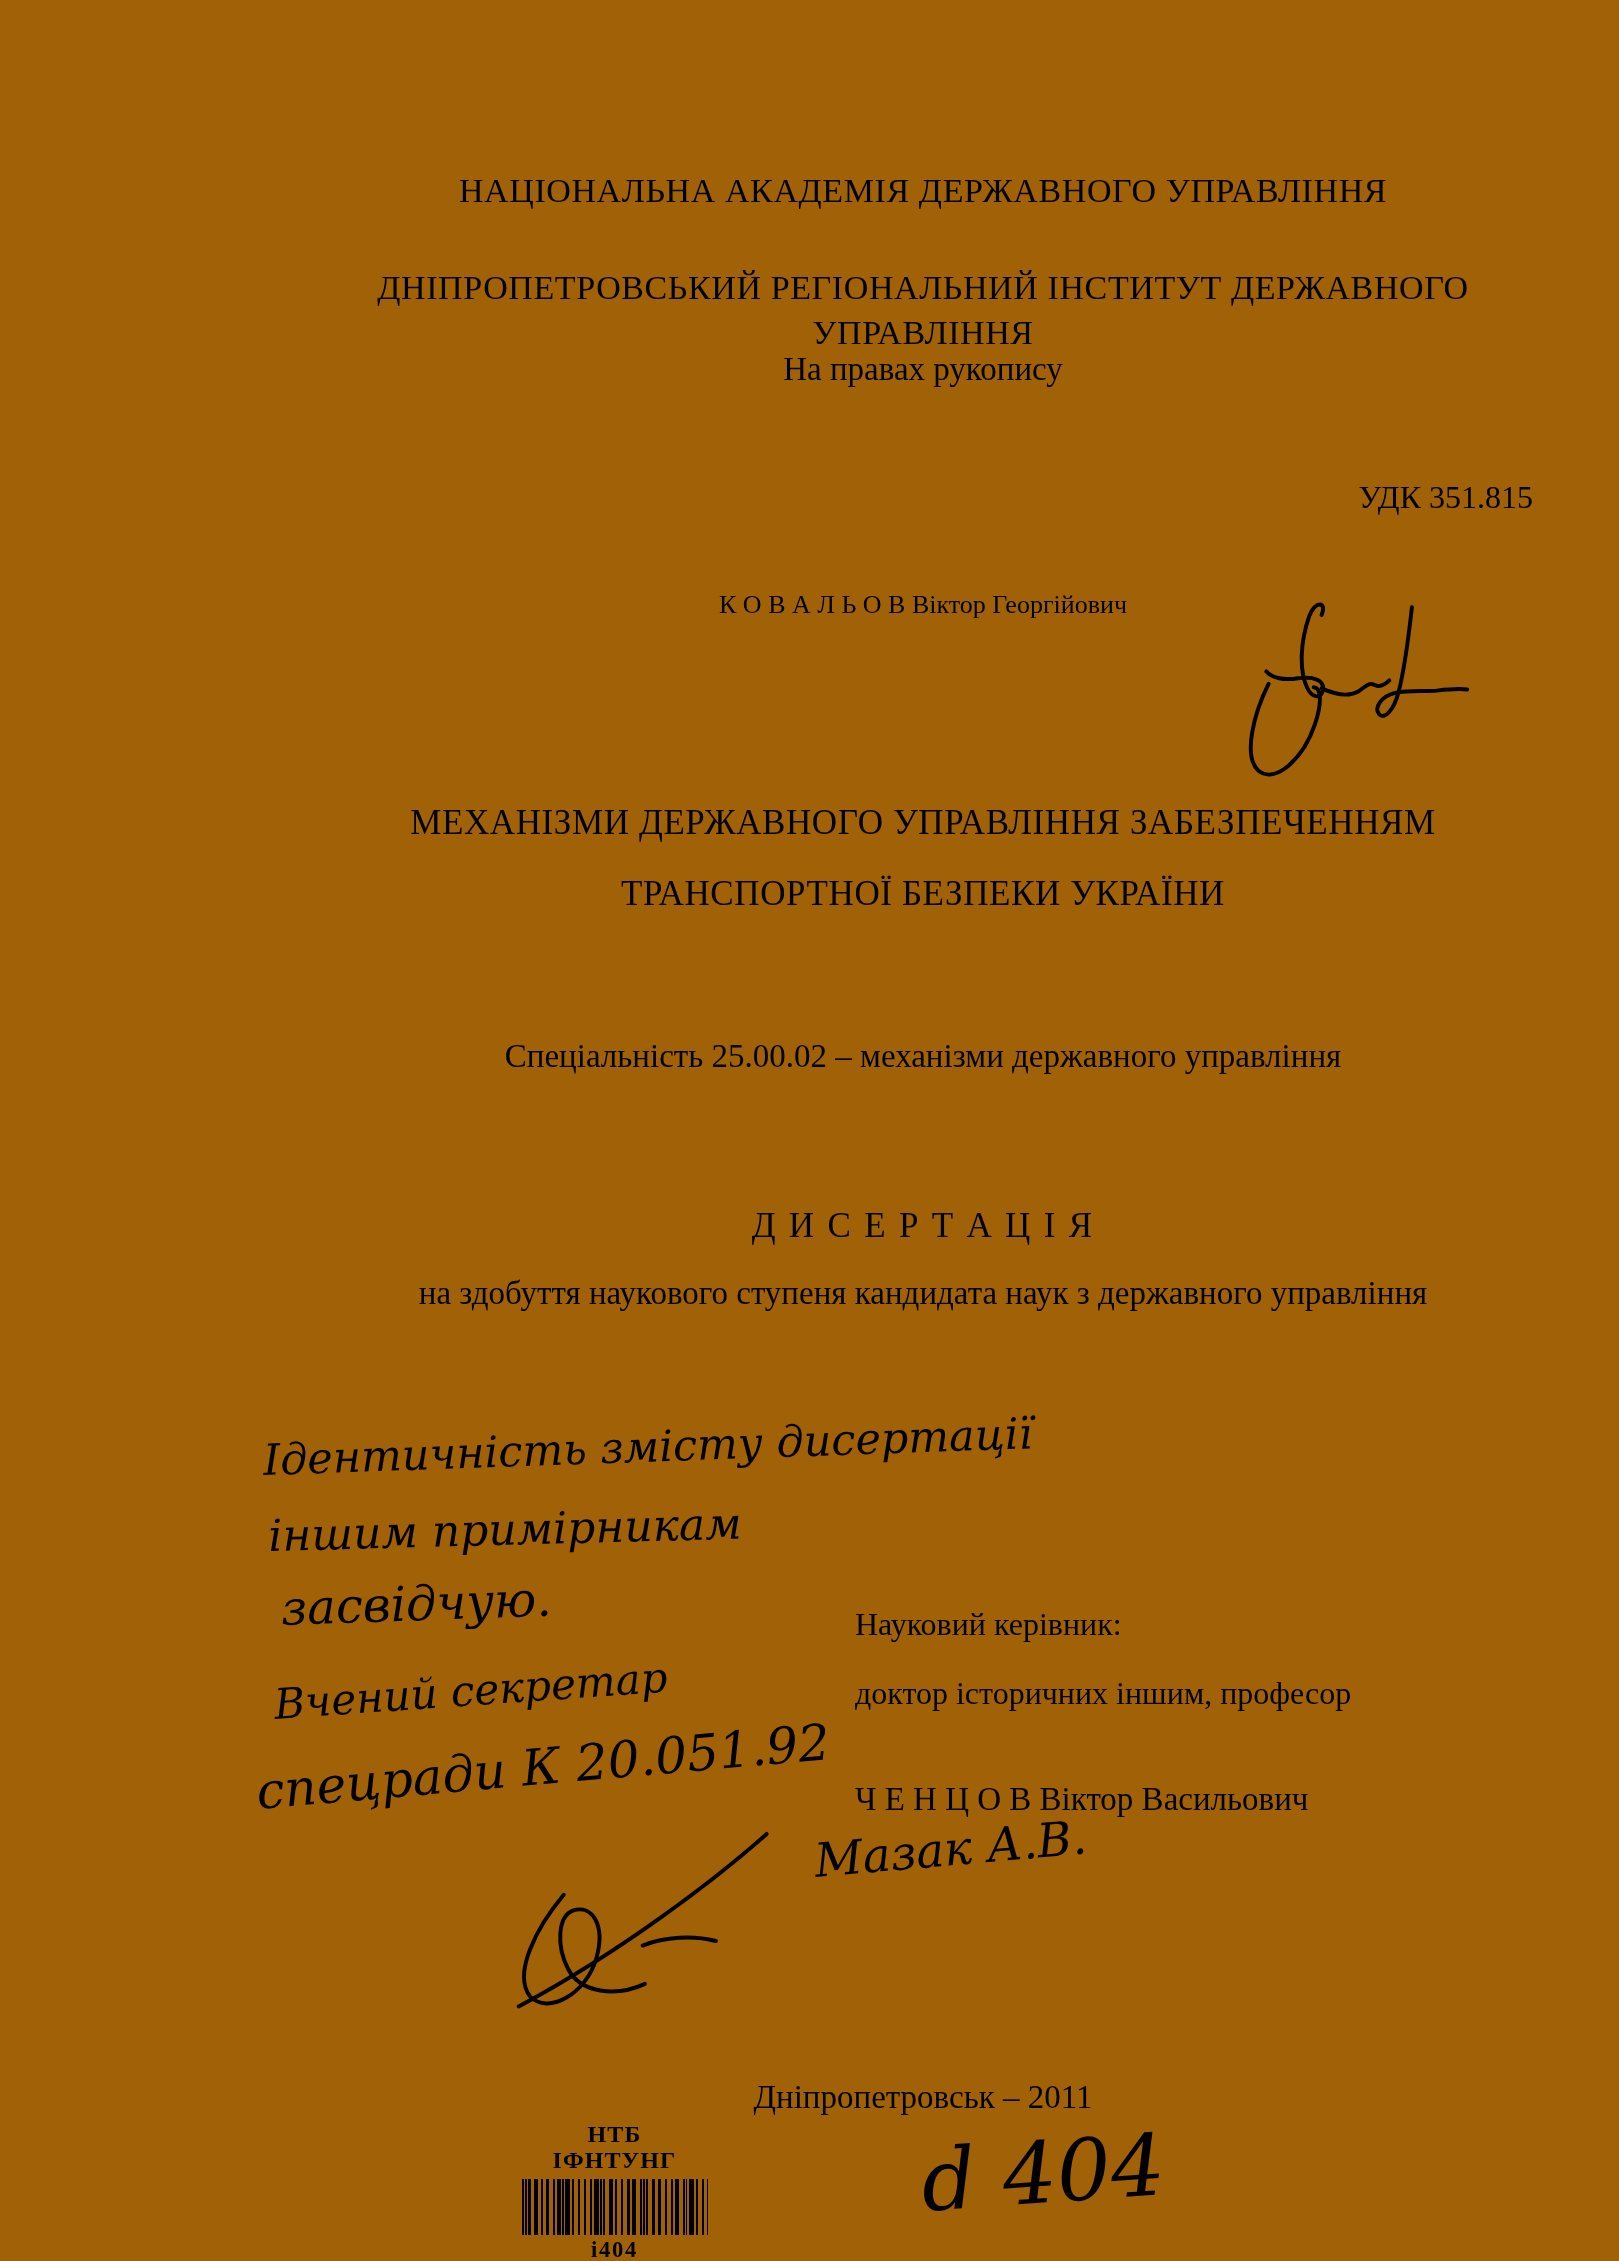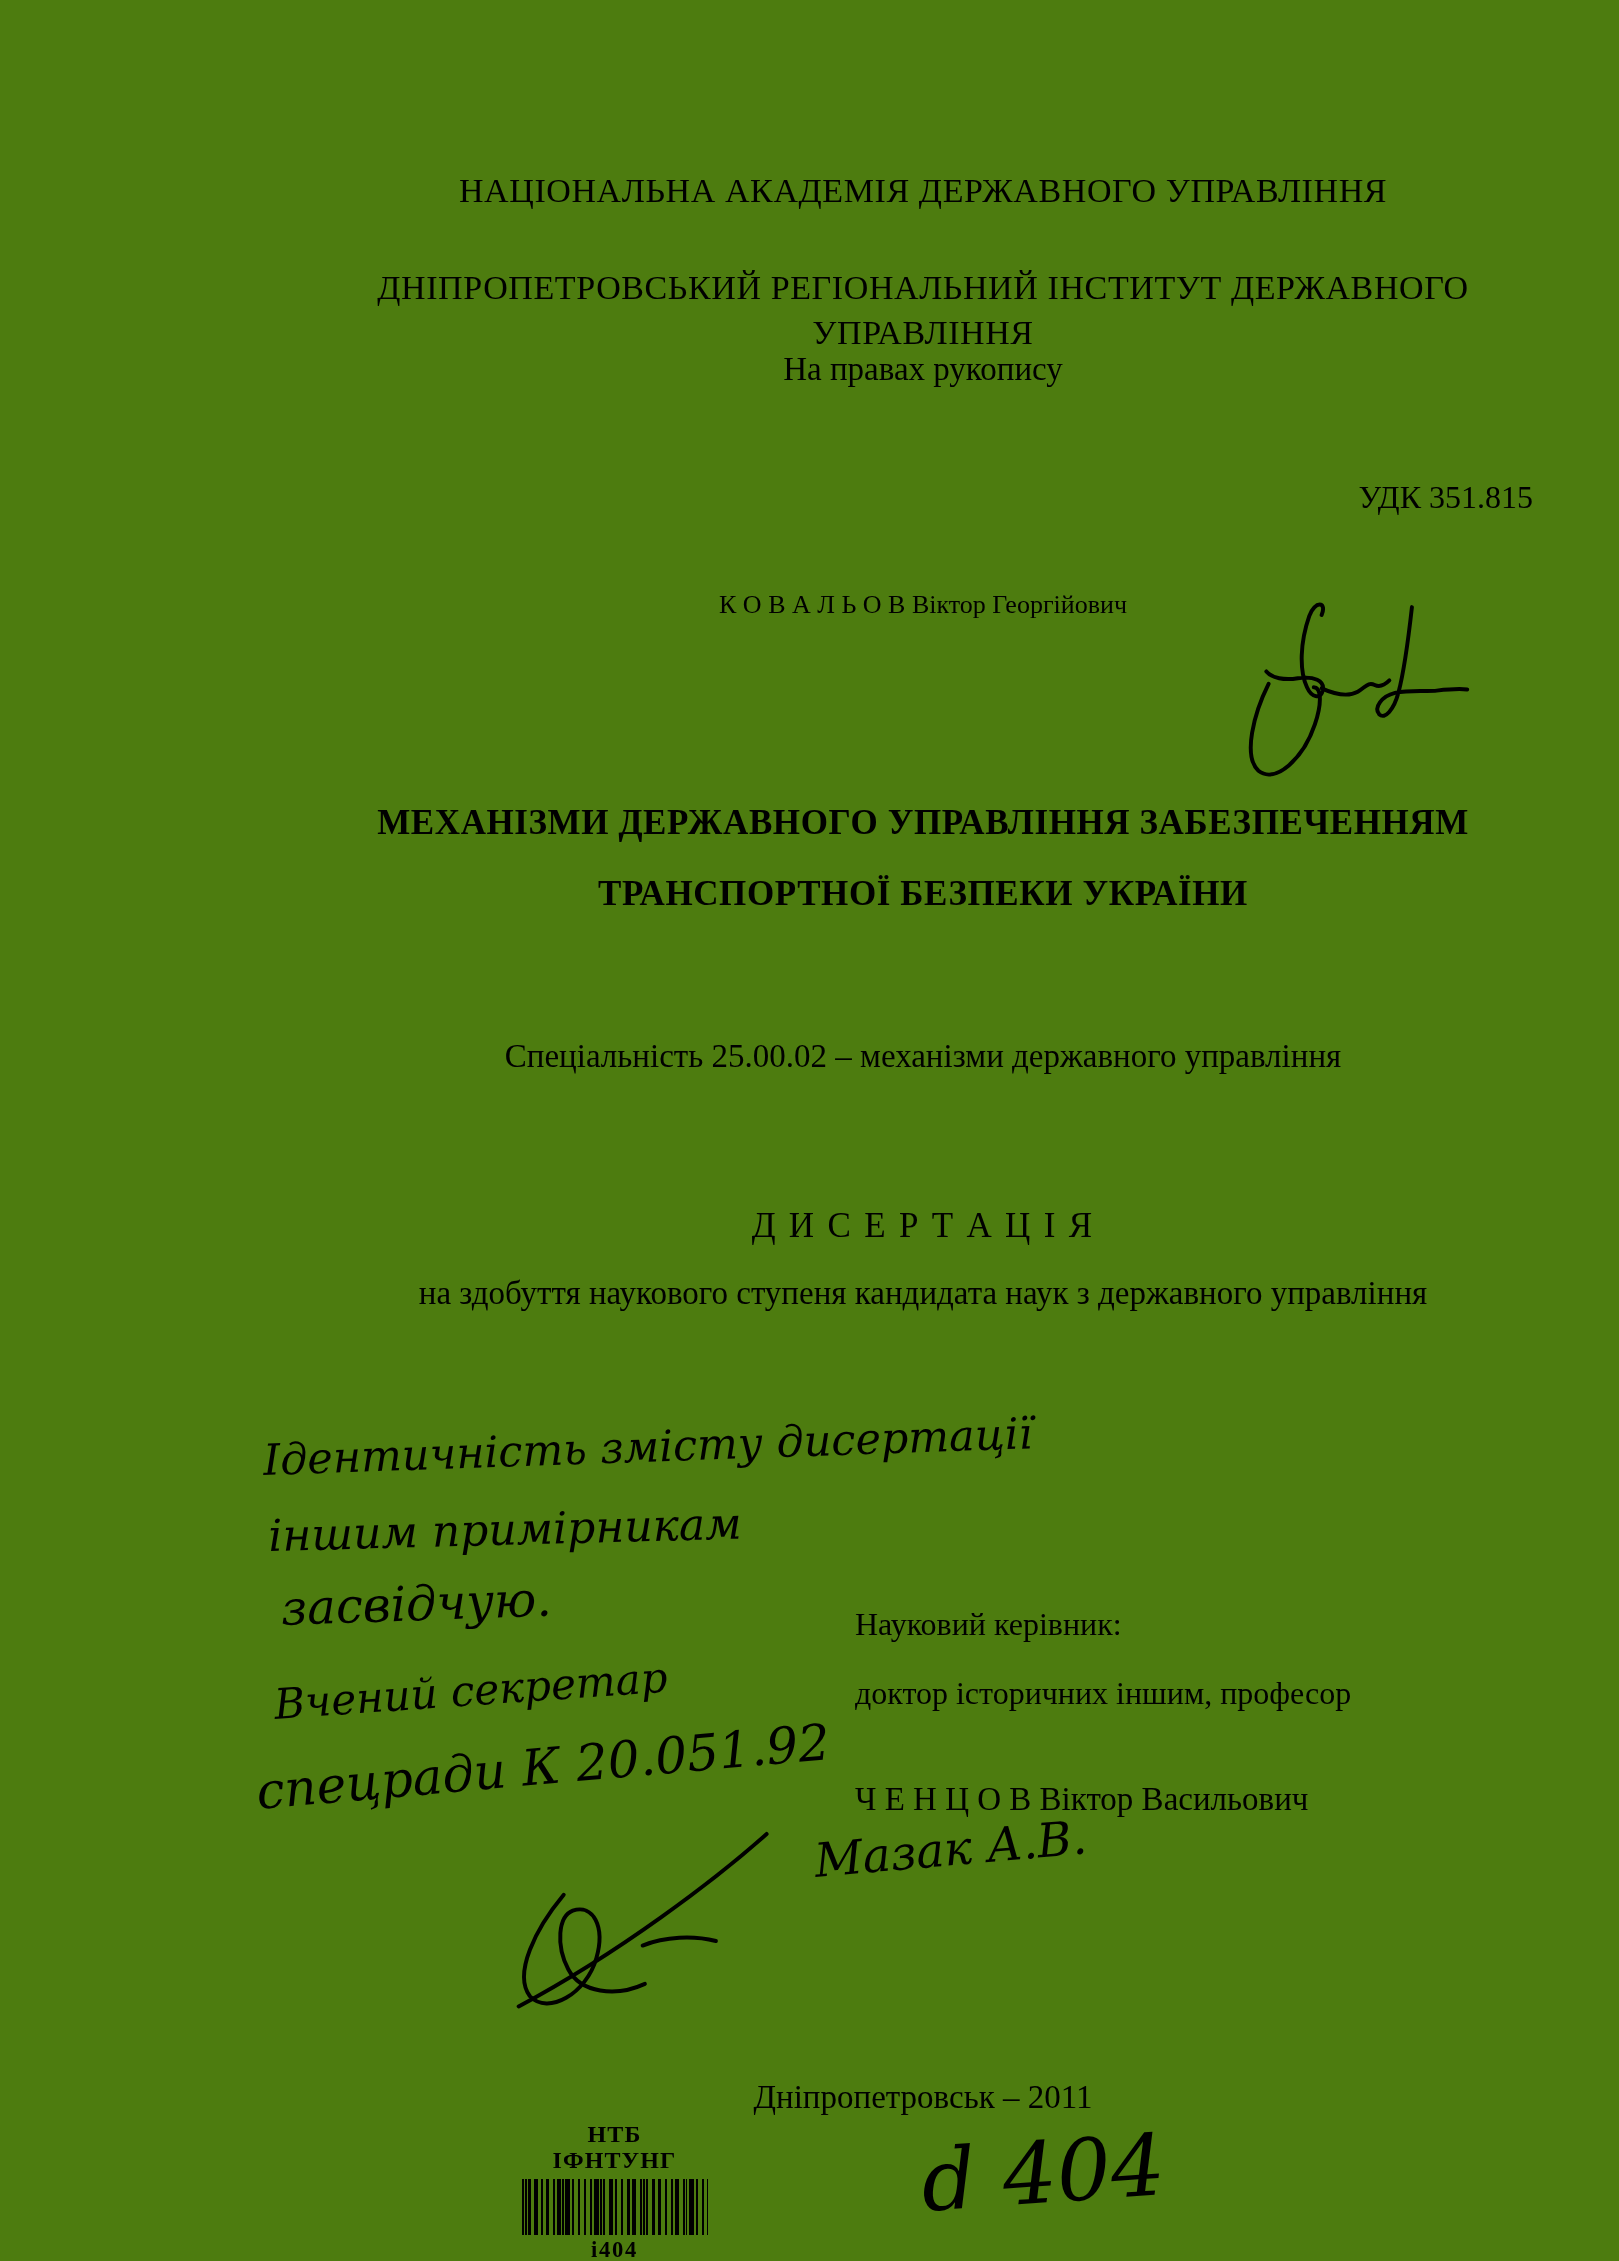--- a/index.html
+++ b/index.html
@@ -2,33 +2,33 @@
 <html style="font-size:9px"><head>
 <meta charset="utf-8">
 <title>Dissertation Title Page</title>
 <style>
   html, body { margin: 0; padding: 0; background: #e8e8e8; }
   .page {
     position: relative;
     width: 1620px;
     height: 2261px;
     margin: 0 auto;
-    background: #4d7c0f;
+    background: #a16207;
     overflow: hidden;
     color: #000;
     font-family: "Liberation Serif", serif;
   }
   .abs { position: absolute; white-space: nowrap; }
   
   .c-line { position: absolute; left: 227px; width: 1392px; text-align: center; white-space: nowrap; }
   .hdr { font-size: 34px; letter-spacing: 0.6px; }
   .small-hdr { font-size: 33px; }
   .udc-line { position: absolute; left: 227px; width: 1306px; text-align: right; font-size: 32px; }
   .author { font-size: 26px; }
-  .title { font-size: 35px; font-weight: bold; letter-spacing: 0.6px; }
+  .title { font-size: 35px; font-weight: normal; letter-spacing: 0.6px; }
   .plain { font-size: 33px; }
   .diss { font-size: 35px; letter-spacing: 2.3px; }
   .sup { position: absolute; left: 855px; font-size: 32px; white-space: nowrap; }
   .sup-name { font-size: 33px; margin-top: 40px; }
   .footer-line { font-size: 33px; }
   
   .hand {
     font-family: "DejaVu Serif", serif;
     font-style: italic;
     white-space: nowrap;

